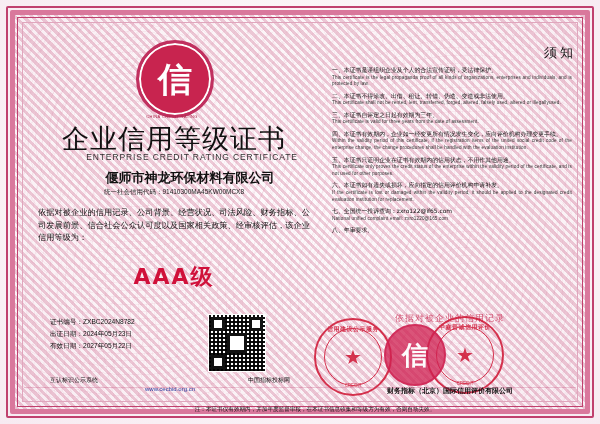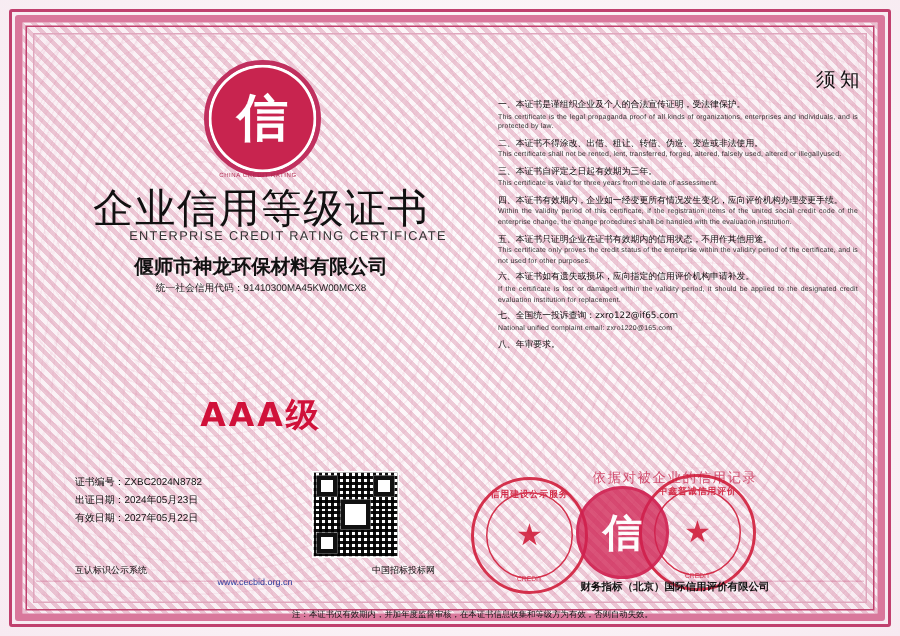--- a/index.html
+++ b/index.html
@@ -77,21 +77,21 @@
   .title-cn{
     position:absolute;left:0;top:97px;width:300px;text-align:center;
     font-size:27px;font-weight:normal;color:#111;letter-spacing:1px;
     font-family:"DejaVu Sans", sans-serif;
   }
   .title-en{
     position:absolute;left:0;top:128px;width:300px;text-align:center;
     font-size:8.5px;color:#333;letter-spacing:.9px;padding-left:18px;
   }
   .company{
-    position:absolute;left:0;top:145px;width:300px;text-align:center;
+    position:absolute;left:16px;top:145px;width:300px;text-align:center;
     font-size:13px;font-weight:bold;color:#111;
     font-family:"DejaVu Sans", sans-serif;
   }
   .uscc{
     position:absolute;left:0;top:164px;width:300px;text-align:center;
     font-size:6.5px;color:#222;
   }
   .desc{
     position:absolute;left:14px;top:182px;width:272px;
     font-size:8.2px;line-height:1.55;color:#111;text-align:justify;
@@ -230,20 +230,21 @@
         <div class="logo-sub">CHINA CREDIT RATING</div>
       </div>
 
       <div class="title-cn">企业信用等级证书</div>
       <div class="title-en">ENTERPRISE CREDIT RATING CERTIFICATE</div>
       <div class="company">偃师市神龙环保材料有限公司</div>
       <div class="uscc">
         <span>统一社会信用代码：</span><span>91410300MA45KW00MCX8</span>
       </div>
 
+      <div class="desc">依据对被企业的信用记录、公司背景、经营状况、司法风险、财务指标、公司发展前景、信合社会公众认可度以及国家相关政策、经审核评估，该企业信用等级为：</div>
 
       <div class="grade">AAA级</div>
 
       <div class="meta">
         <div>
           <span>证书编号：</span><span>ZXBC2024N8782</span>
         </div>
         <div>
           <span>出证日期：</span><span>2024年05月23日</span>
         </div>

